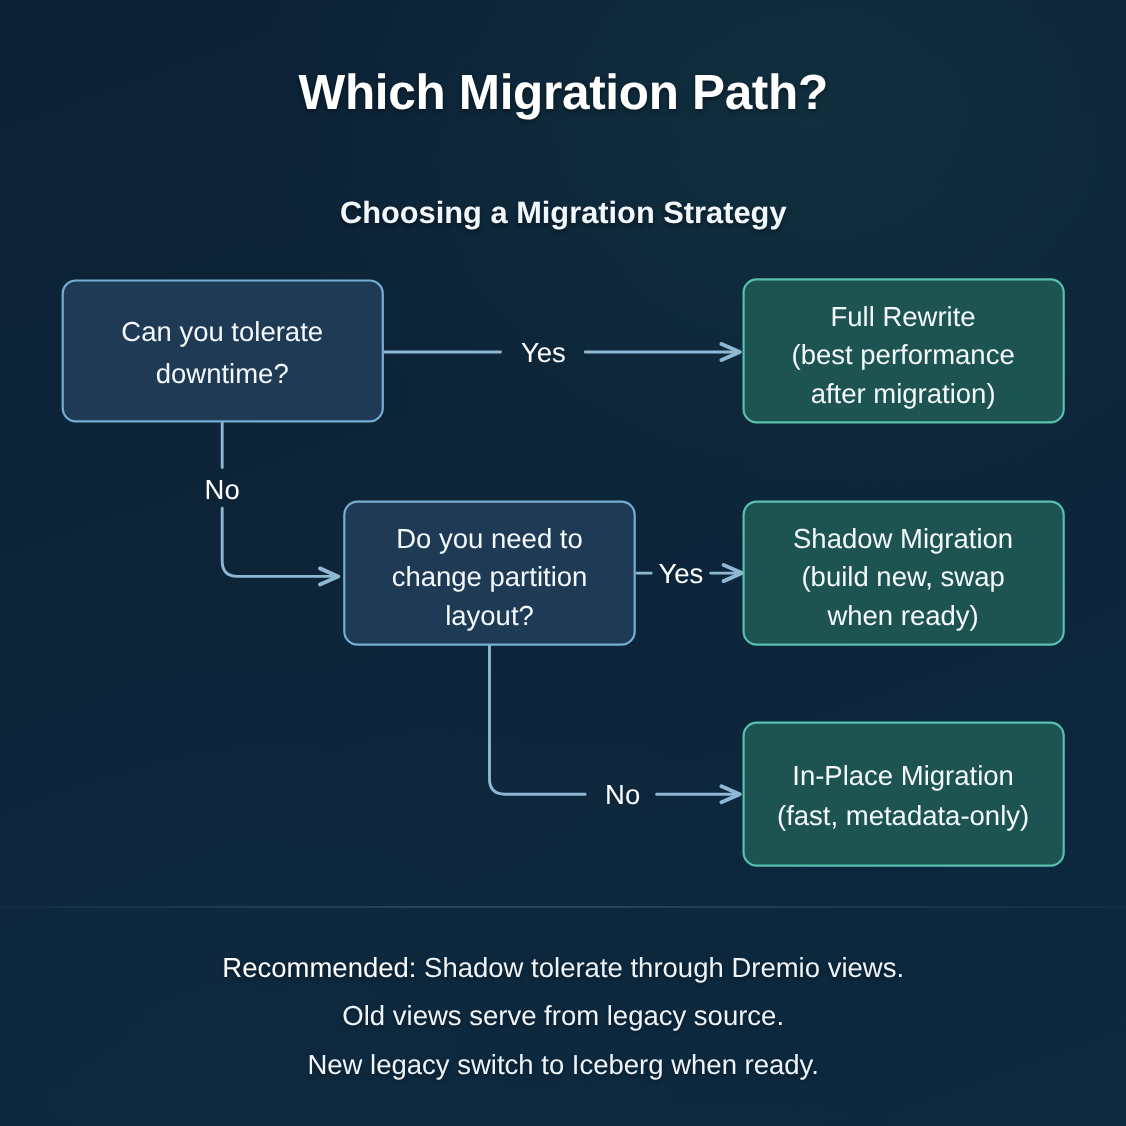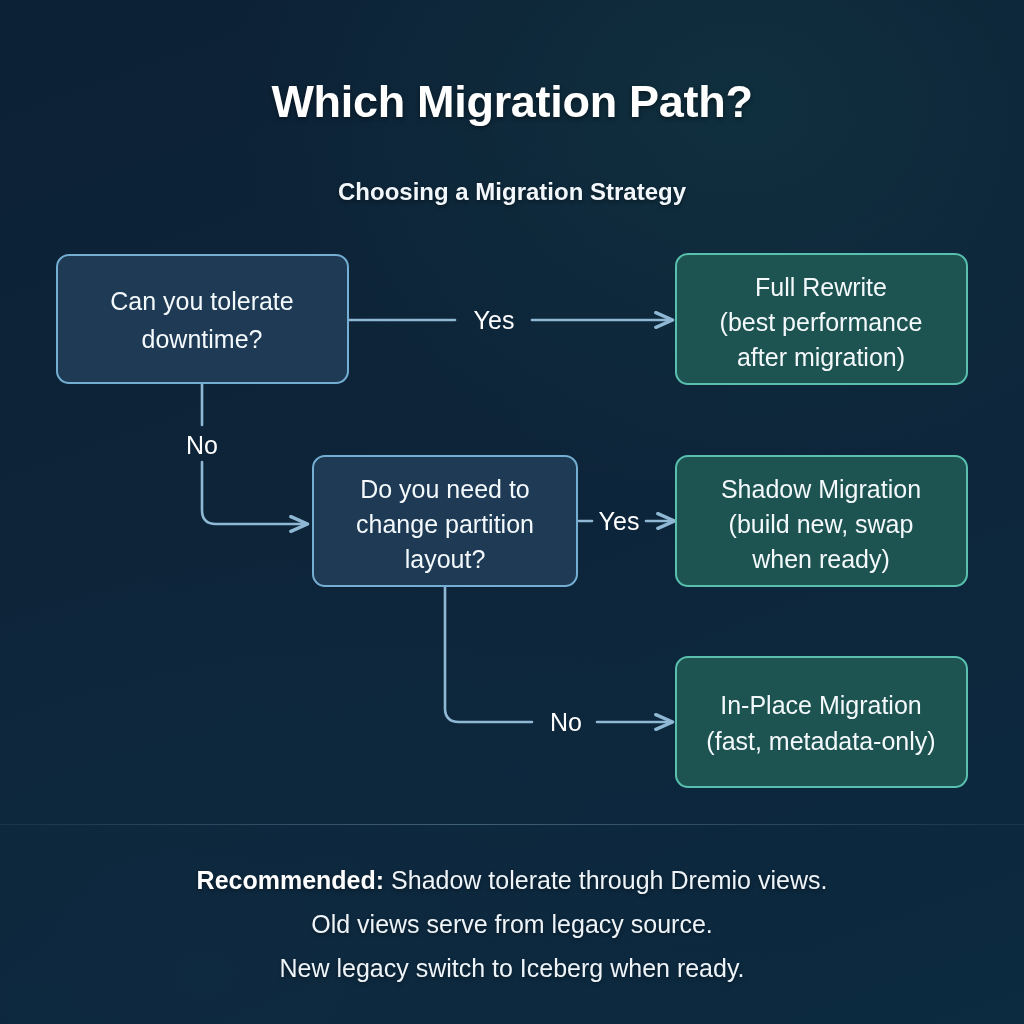--- a/index.html
+++ b/index.html
@@ -27,29 +27,28 @@
     position: absolute;
     left: 0;
     top: 58px;
     width: 1024px;
     text-align: center;
     font-size: 45px;
     font-weight: bold;
     color: #ffffff;
     letter-spacing: -0.3px;
     text-shadow: 0 2px 5px rgba(0,0,0,0.45);
-    margin-top: 18px;
   }
   .subtitle {
     position: absolute;
     left: 0;
     top: 178px;
     width: 1024px;
     text-align: center;
-    font-size: 24px;
+    font-size: 28px;
     font-weight: bold;
     color: #f2f7fb;
     text-shadow: 0 2px 4px rgba(0,0,0,0.4);
   }
   .divider {
     position: absolute;
     left: 0;
     top: 824px;
     width: 1024px;
     height: 1px;
@@ -60,21 +59,21 @@
     left: 0;
     top: 858px;
     width: 1024px;
     text-align: center;
     color: #eef4f8;
     font-size: 25px;
     line-height: 44px;
     text-shadow: 0 2px 4px rgba(0,0,0,0.4);
   }
   .footer .lead {
-    font-weight: bold;
+    font-weight: normal;
     color: #ffffff;
   }
   svg.flow {
     position: absolute;
     left: 0;
     top: 0;
     width: 1024px;
     height: 1024px;
   }
   .node-box-blue {

